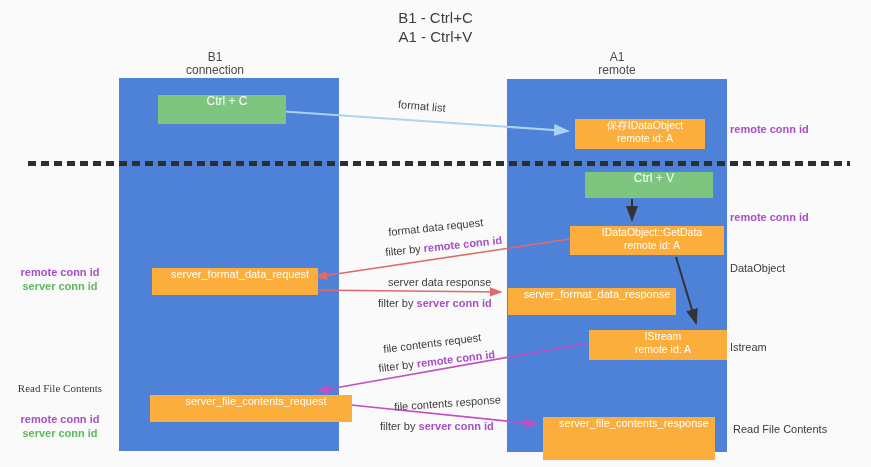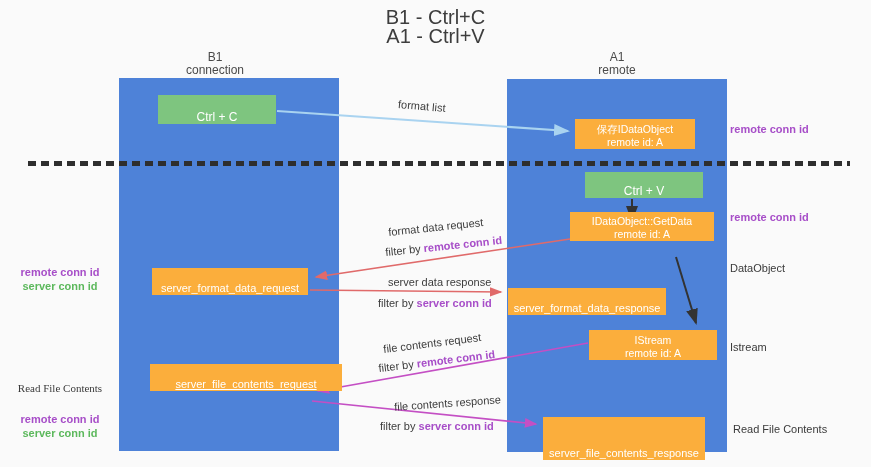--- a/index.html
+++ b/index.html
@@ -3,21 +3,21 @@
 <meta charset="utf-8">
 <style>
   html,body{margin:0;padding:0;}
   body{
     font-family:"Liberation Sans","DejaVu Sans",sans-serif;
     background:var(--background,#FAFAFA);
   }
   .canvas{position:relative;width:871px;height:467px;overflow:hidden;background:var(--background,#FAFAFA);}
   .abs{position:absolute;}
 
-  .title{left:0;top:8px;width:871px;text-align:center;font-size:20px;color:#3d3d3d;line-height:19px;}
+  .title{left:0;top:8px;width:871px;text-align:center;font-size:15px;color:#3d3d3d;line-height:19px;}
   .lane-hdr{width:120px;text-align:center;font-size:12px;color:#4a4a4a;line-height:13px;}
   #hdr-left{left:155px;top:51px;}
   #hdr-right{left:557px;top:51px;}
 
   .lane{background:var(--lane-blue,#4E82D8);}
   #lane-left{left:119px;top:78px;width:220px;height:373px;}
   #lane-right{left:507px;top:79px;width:220px;height:373px;}
 
   #divider{left:28px;top:161px;width:822px;height:5px;
     background:repeating-linear-gradient(90deg,#2e2e2e 0 8px,transparent 8px 13px);}
@@ -25,33 +25,33 @@
   svg.arrows{left:0;top:0;width:871px;height:467px;pointer-events:none;}
   .st-blue{stroke:var(--arrow-lightblue,#A9D3F0);stroke-width:2;fill:none;}
   .st-black{stroke:var(--arrow-black,#333);stroke-width:2;fill:none;}
   .st-red{stroke:var(--arrow-red,#E06A6A);stroke-width:1.6;fill:none;}
   .st-mag{stroke:var(--arrow-magenta,#C44FC4);stroke-width:1.6;fill:none;}
   .mkf-blue{fill:var(--arrow-lightblue,#A9D3F0);}
   .mkf-black{fill:var(--arrow-black,#333);}
   .mkf-red{fill:var(--arrow-red,#E06A6A);}
   .mkf-mag{fill:var(--arrow-magenta,#C44FC4);}
 
-  .node{color:#fff;text-align:center;display:flex;flex-direction:column;justify-content:flex-end;
-    font-size:11px;line-height:13px;}
+  .node{color:#fff;text-align:center;display:flex;flex-direction:column;justify-content:flex-start;
+    font-size:11px;line-height:13px;padding-left:10px;}
   .node.green{background:var(--box-green,#7EC57F);}
   .node.orange{background:var(--box-orange,#FBAE3C);}
   .node .l2{font-size:10.5px;}
   #box-ctrlc{left:158px;top:95px;width:118px;height:29px;font-size:12px;}
   #box-save{left:575px;top:119px;width:120px;height:30px;font-size:10.5px;}
   #box-ctrlv{left:573px;top:172px;width:118px;height:26px;font-size:12px;margin-left:12px;}
-  #box-getdata{left:570px;top:212px;width:144px;height:29px;font-size:10.5px;}
+  #box-getdata{left:570px;top:226px;width:144px;height:29px;font-size:10.5px;}
   #box-freq{left:152px;top:268px;width:156px;height:27px;}
   #box-fresp{left:508px;top:280px;width:158px;height:27px;margin-top:8px;}
   #box-istream{left:589px;top:330px;width:128px;height:30px;font-size:10.5px;}
-  #box-creq{left:150px;top:364px;width:192px;height:27px;text-decoration:underline;}
+  #box-creq{left:150px;top:395px;width:192px;height:27px;}
   #box-cresp{left:543px;top:417px;width:162px;height:43px;}
 
   .ann{font-size:11px;color:#3a3a3a;white-space:nowrap;}
   .purple{color:var(--text-purple,#A74EC8);font-weight:bold;}
   .greentx{color:var(--text-green,#5CB85C);font-weight:bold;}
   #lbl-remote-top{left:730px;top:123px;}
   #lbl-remote-mid{left:730px;top:211px;}
   #lbl-dataobject{left:730px;top:236px;margin-top:26px;}
   #lbl-istream{left:730px;top:341px;}
   #lbl-write{left:733px;top:423px;}

